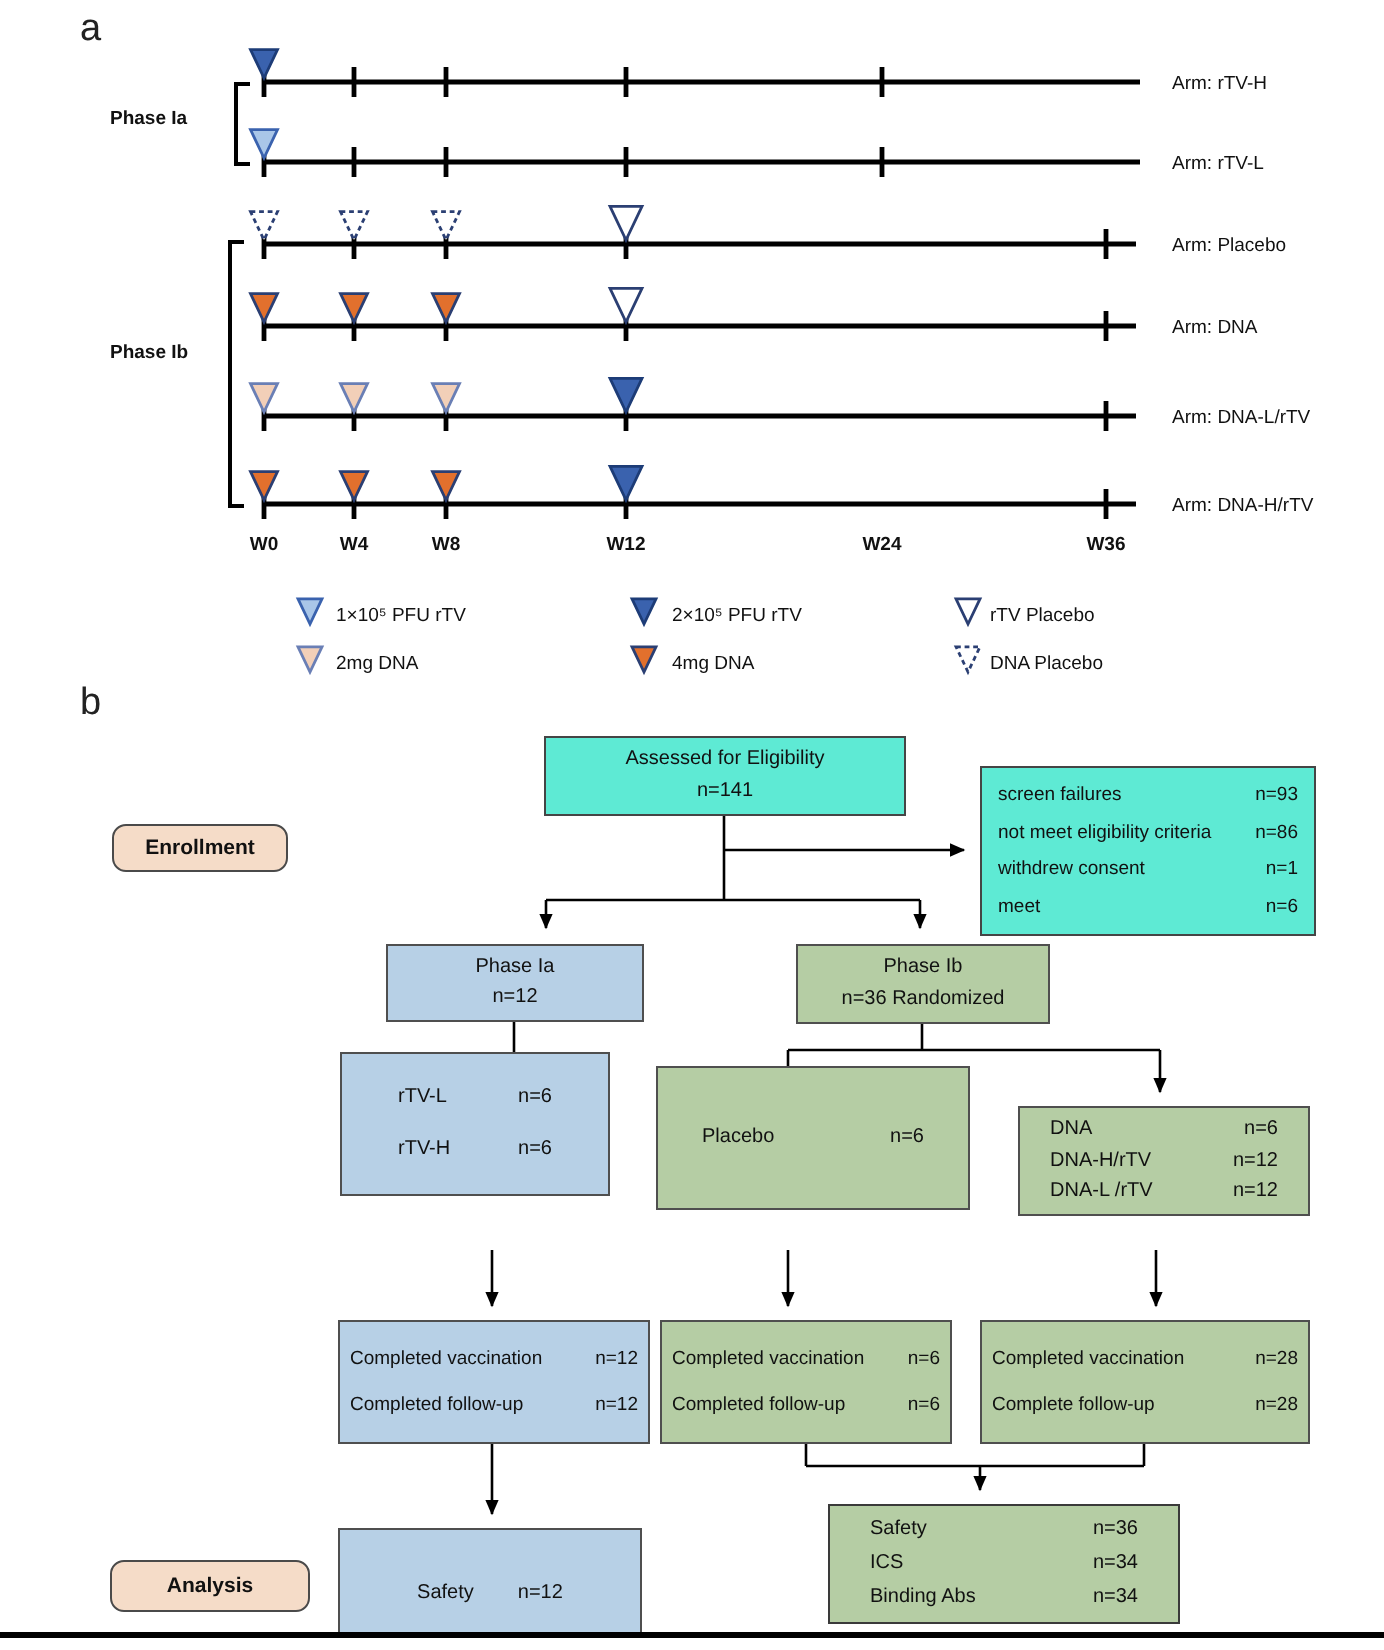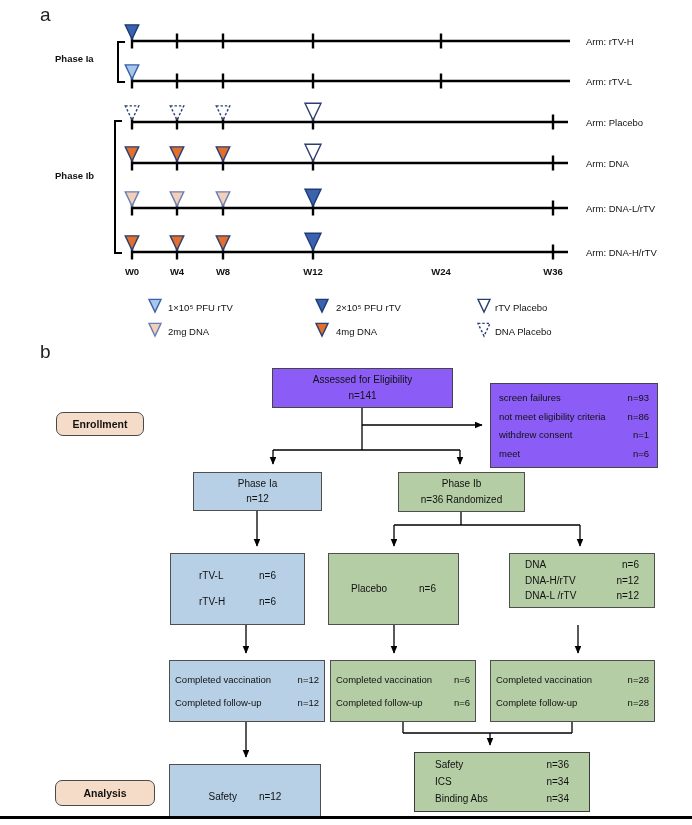--- a/index.html
+++ b/index.html
@@ -12,21 +12,21 @@
   .tl{stroke:#000;stroke-width:2.6}
   .tick{stroke:#000;stroke-width:2.4}
   .bracket{stroke:#000;stroke-width:2;fill:none}
   .phase-label{font-weight:bold;font-size:9.5px}
   .arm-label{font-size:9.5px}
   .week-label{font-weight:bold;font-size:9.5px}
   .legend-label{font-size:9.5px}
   .box{position:absolute;border:1.2px solid #4f4f4f;display:flex;flex-direction:column;justify-content:space-evenly;font-size:10px;line-height:1}
   .blue{background:#b7d0e6}
   .green{background:#b5cda4}
-  .white{background:#8b5cf6;border-color:#454545}
+  .white{background:#5eead4;border-color:#454545}
   .thick{border-width:1.6px;border-color:#3a3a3a}
   .cline{text-align:center;width:100%}
   .krow{display:flex;justify-content:space-between;}
   .small{font-size:9.5px}
   .stage{position:absolute;background:#f5dcc8;border:1.6px solid #4a4a4a;border-radius:7px;display:flex;align-items:center;justify-content:center;font-weight:bold;font-size:10.5px}
   svg.overlay{position:absolute;left:0;top:0;pointer-events:none}
   #bottom-rule{position:absolute;left:0;top:816px;width:692px;height:3px;background:#000}
 </style>
 </head>
 <body>
@@ -178,31 +178,31 @@
 
   <div class="box blue" style="left:193px;top:472px;width:129px;height:39px">
     <div class="cline">Phase Ia</div>
     <div class="cline">n=12</div>
   </div>
   <div class="box green" style="left:398px;top:472px;width:127px;height:40px">
     <div class="cline">Phase Ib</div>
     <div class="cline">n=36  Randomized</div>
   </div>
 
-  <div class="box blue" style="left:170px;top:553px;width:135px;height:72px">
+  <div class="box blue" style="left:170px;top:526px;width:135px;height:72px">
     <div class="krow" style="padding:0 28px">
       <span>rTV-L</span>
       <span>n=6</span>
     </div>
     <div class="krow" style="padding:0 28px">
       <span>rTV-H</span>
       <span>n=6</span>
     </div>
   </div>
-  <div class="box green" style="left:328px;top:553px;width:131px;height:72px">
+  <div class="box green" style="left:328px;top:533px;width:157px;height:72px">
     <div class="krow" style="padding:0 22px">
       <span>Placebo</span>
       <span>n=6</span>
     </div>
   </div>
   <div class="box green" style="left:509px;top:553px;width:146px;height:55px">
     <div class="krow" style="padding:0 15px">
       <span>DNA</span>
       <span>n=6</span>
     </div>

